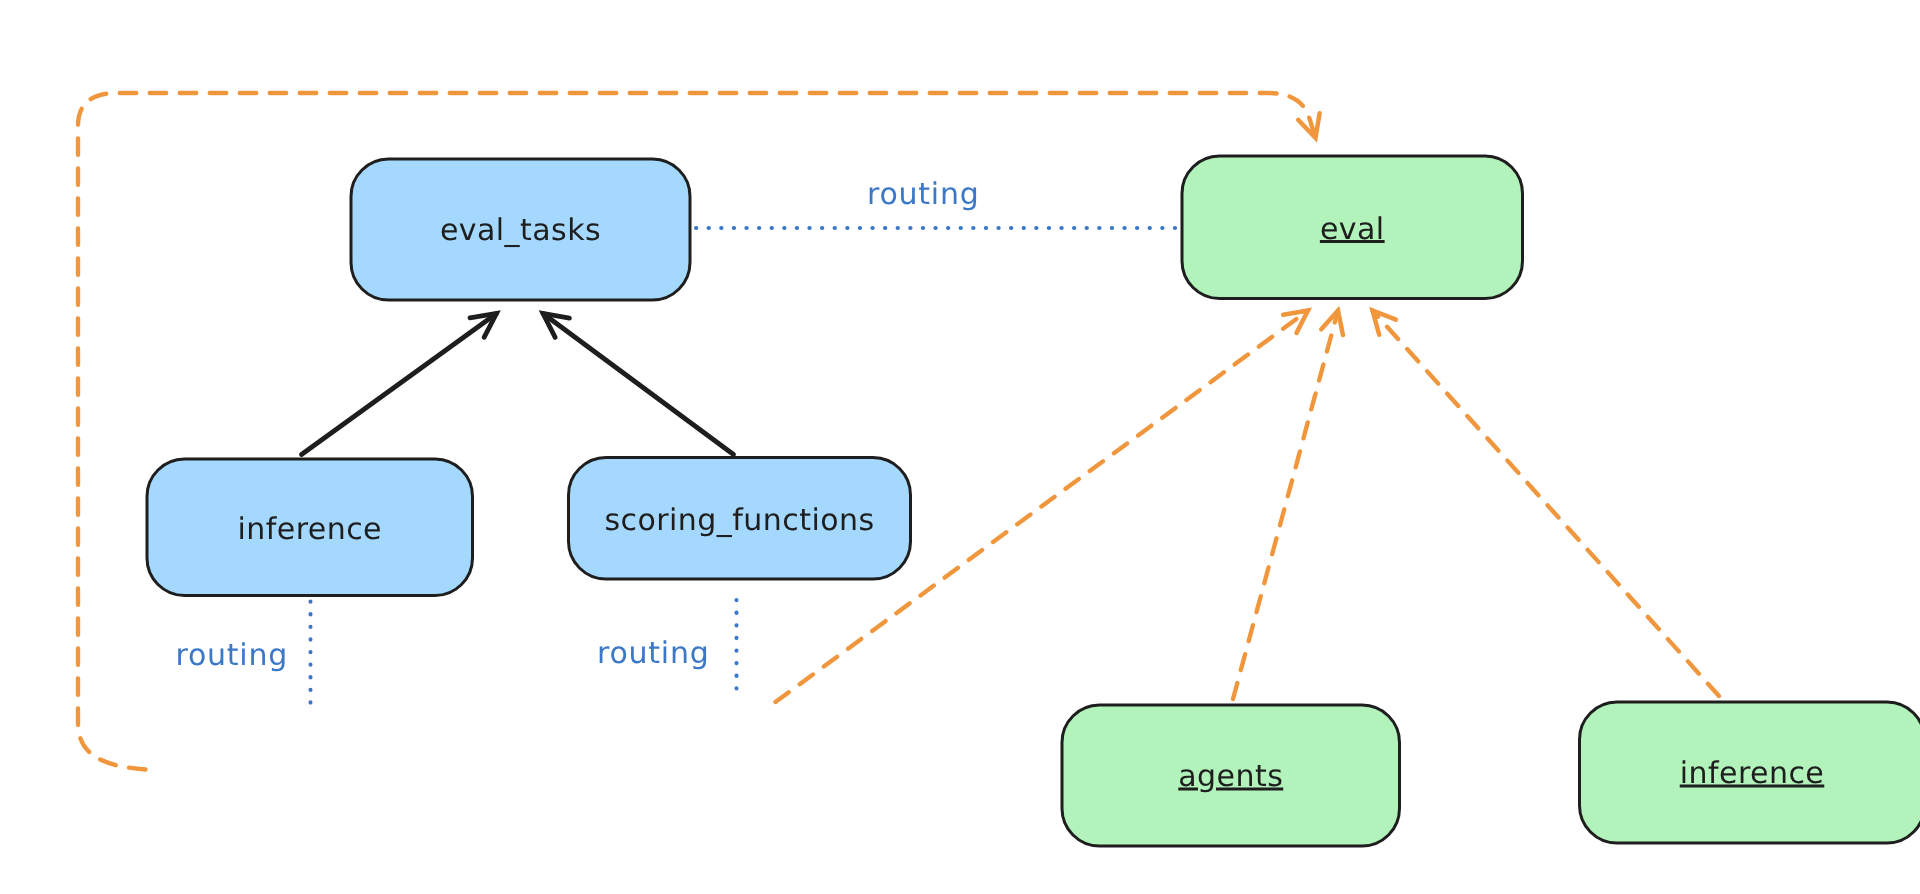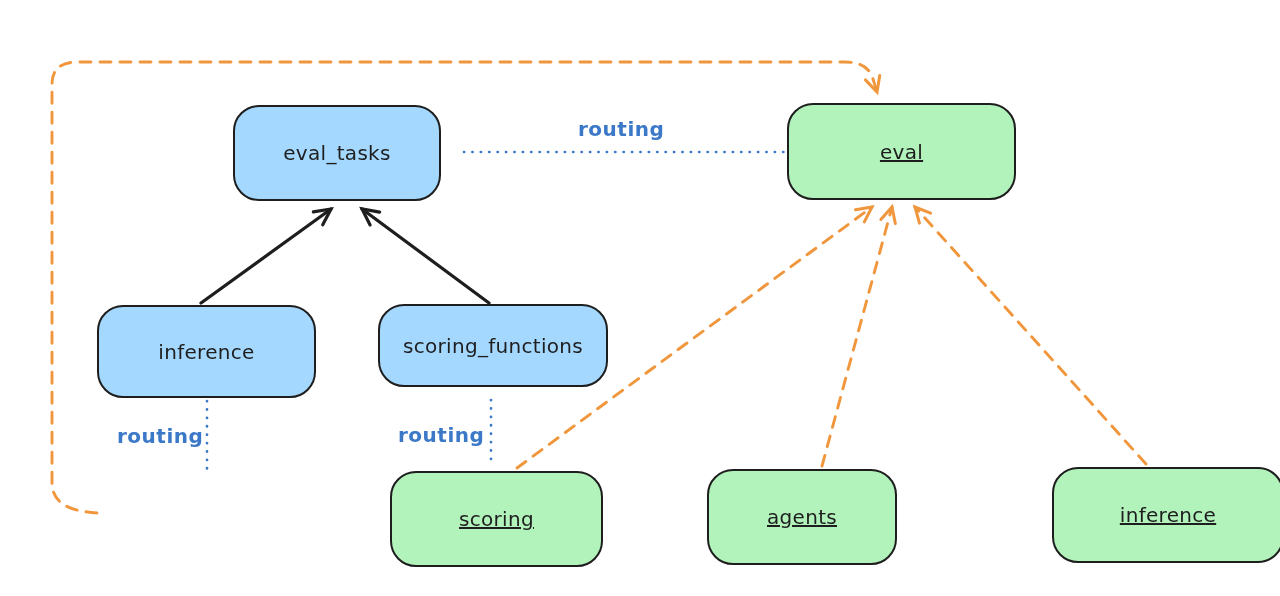--- a/index.html
+++ b/index.html
@@ -57,21 +57,21 @@
     letter-spacing:0.3px;
   }
   .node.api{background:var(--api-fill);}
   .node.provider{background:var(--provider-fill);text-decoration:underline;}
   .node-label{white-space:nowrap;}
 
   .edge-label{
     position:absolute;
     color:var(--routing-blue);
     font-size:20px;
-    font-weight:bold;
+    font-weight:normal;
     letter-spacing:0.5px;
     white-space:nowrap;
   }
 </style>
 </head>
 <body>
 
 <div class="canvas">
 
   <svg class="edges" viewBox="0 0 1280 596" xmlns="http://www.w3.org/2000/svg">
@@ -90,37 +90,34 @@
 
     <path class="edge-solid" d="M201 303 L331 209" marker-end="url(#ah-dark)"></path>
     <path class="edge-solid" d="M489 303 L362 209" marker-end="url(#ah-dark)"></path>
 
     <path class="edge-dashed" d="M517 468 L872 207" marker-end="url(#ah-orange)"></path>
     <path class="edge-dashed" d="M822 466 L892 207" marker-end="url(#ah-orange)"></path>
     <path class="edge-dashed" d="M1146 464 L915 207" marker-end="url(#ah-orange)"></path>
     <path class="edge-dashed" d="M97 513 C70 511 52 504 52 482 L52 84 Q52 62 78 62 L845 62 Q868 62 873 79 L877 92" marker-end="url(#ah-orange)"></path>
   </svg>
 
-  <div class="node api" style="left:233px;top:105px;width:208px;height:96px">
+  <div class="node api" style="left:233px;top:105px;width:228px;height:96px">
     <span class="node-label">eval_tasks</span>
   </div>
   <div class="node api" style="left:97px;top:305px;width:219px;height:93px">
     <span class="node-label">inference</span>
   </div>
   <div class="node api" style="left:378px;top:304px;width:230px;height:83px">
     <span class="node-label">scoring_functions</span>
   </div>
 
   <div class="node provider" style="left:787px;top:103px;width:229px;height:97px">
     <span class="node-label">eval</span>
   </div>
-  <div class="node provider" style="left:390px;top:471px;width:213px;height:96px">
-    <span class="node-label">scoring</span>
-  </div>
-  <div class="node provider" style="left:707px;top:469px;width:190px;height:96px">
+  <div class="node provider" style="left:707px;top:469px;width:227px;height:96px">
     <span class="node-label">agents</span>
   </div>
   <div class="node provider" style="left:1052px;top:467px;width:232px;height:96px">
     <span class="node-label">inference</span>
   </div>
 
   <div class="edge-label" style="left:578px;top:117px">routing</div>
   <div class="edge-label" style="left:117px;top:424px">routing</div>
   <div class="edge-label" style="left:398px;top:423px">routing</div>
 

